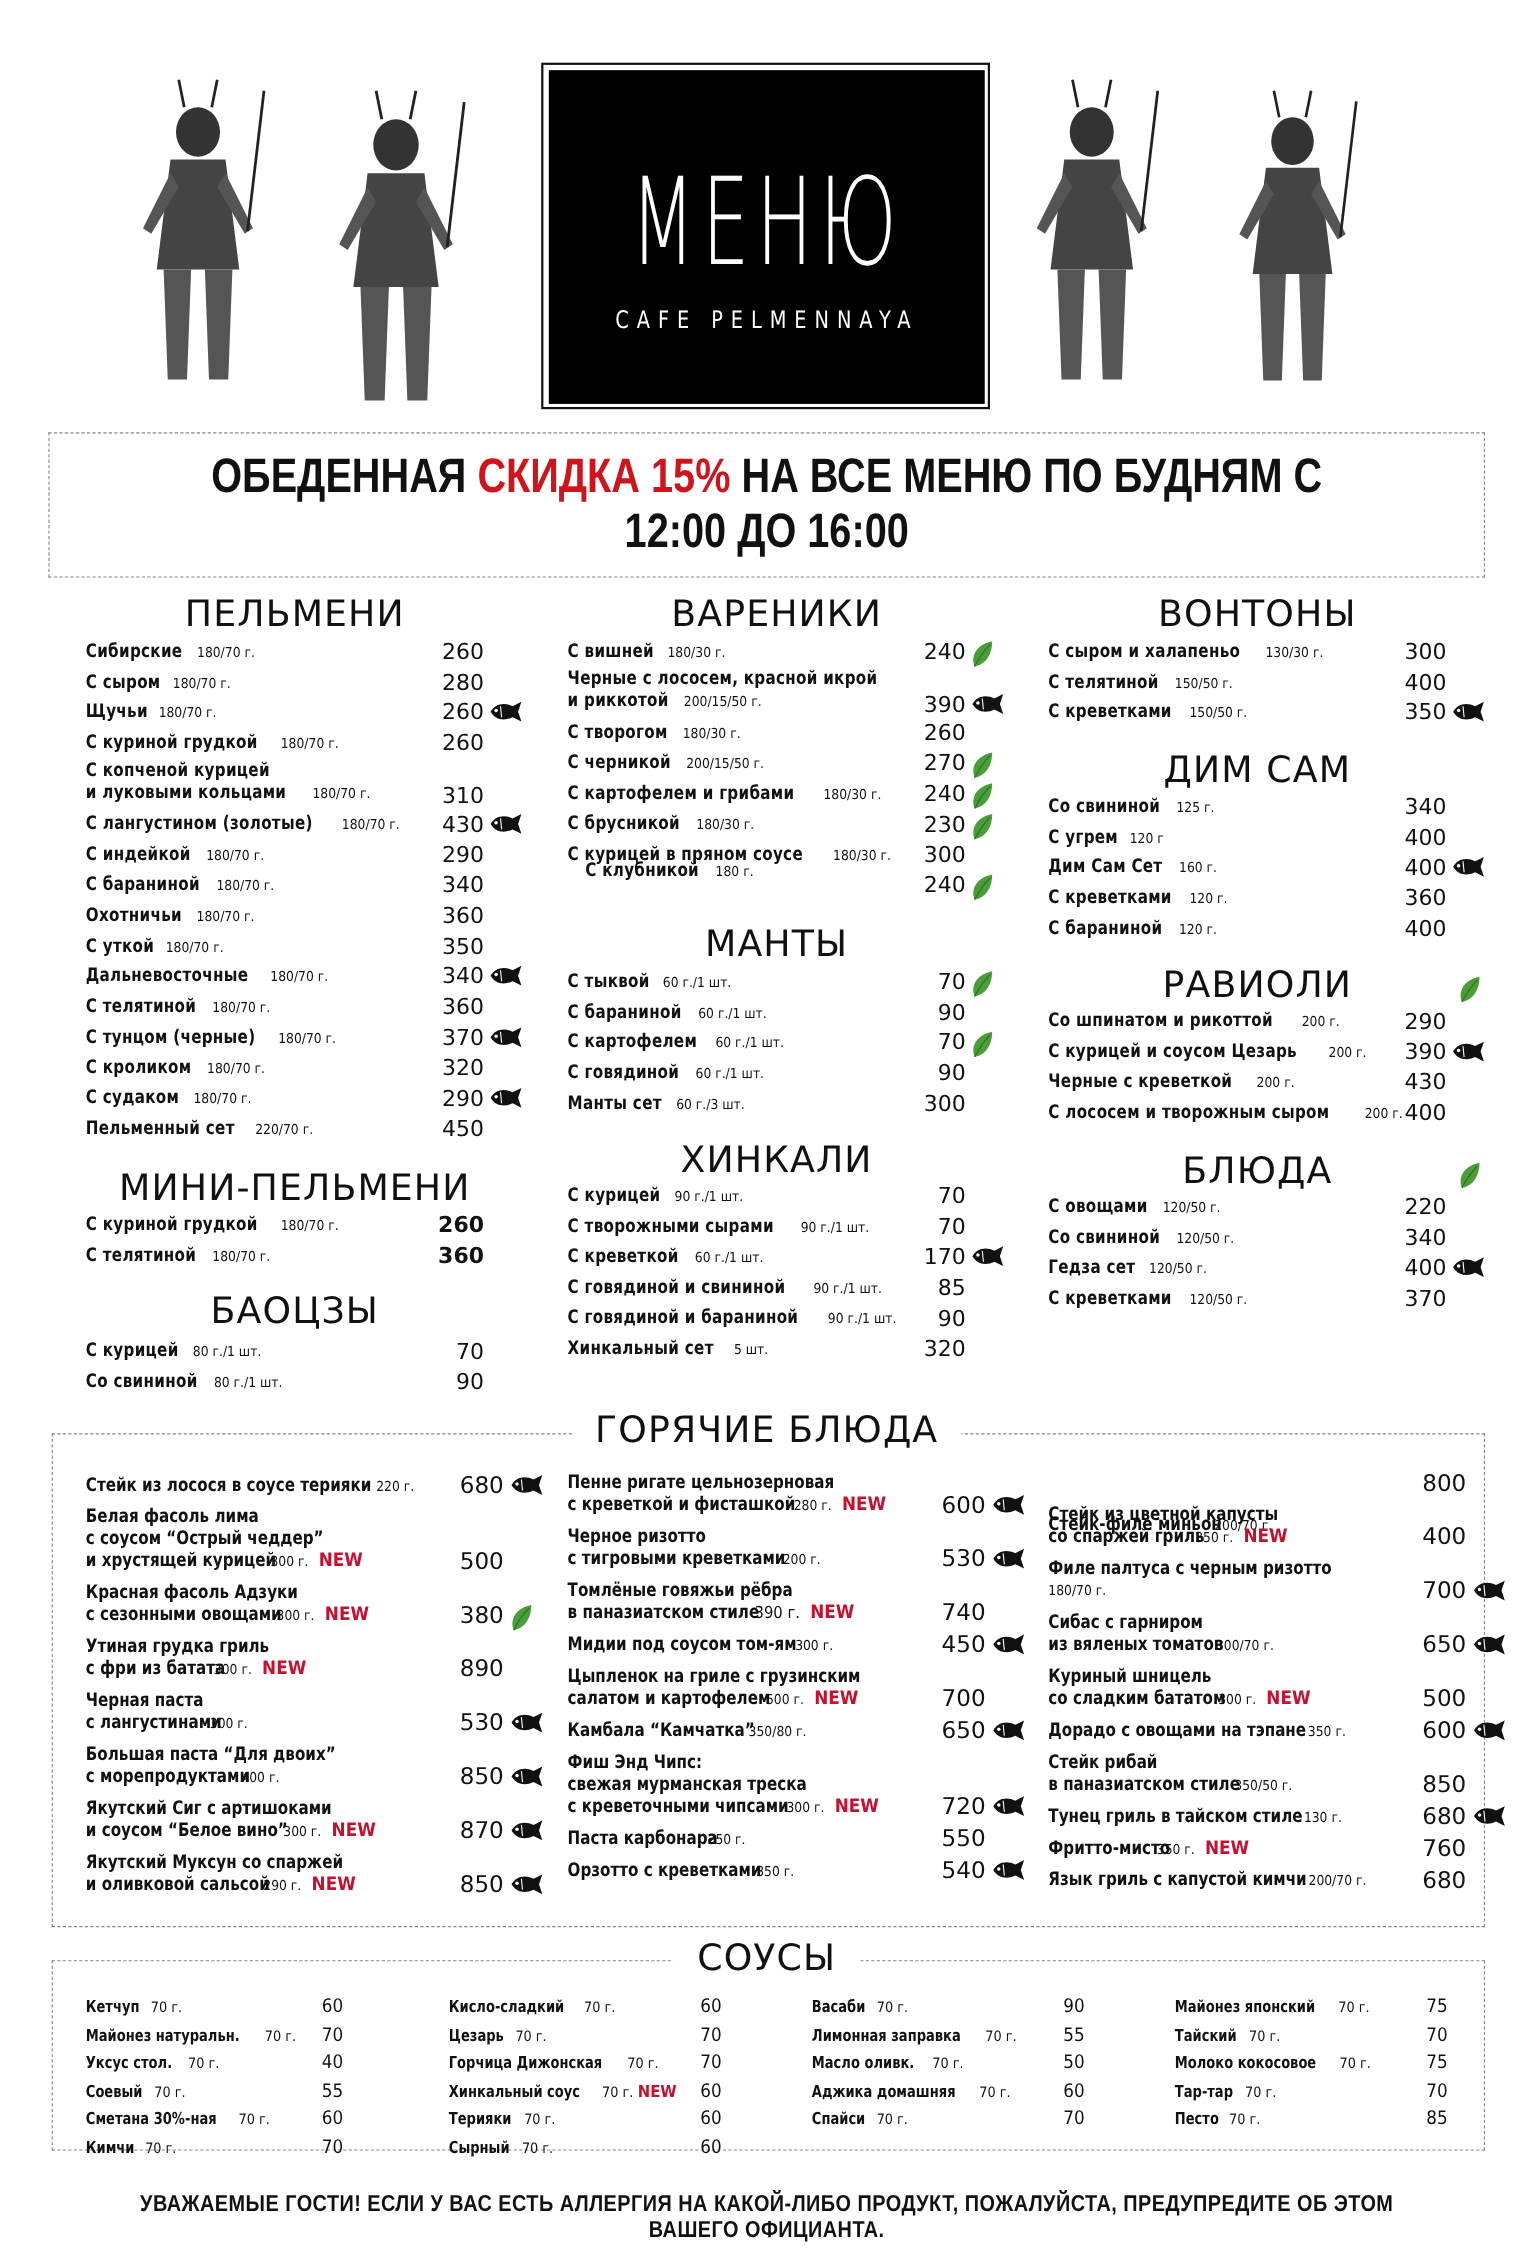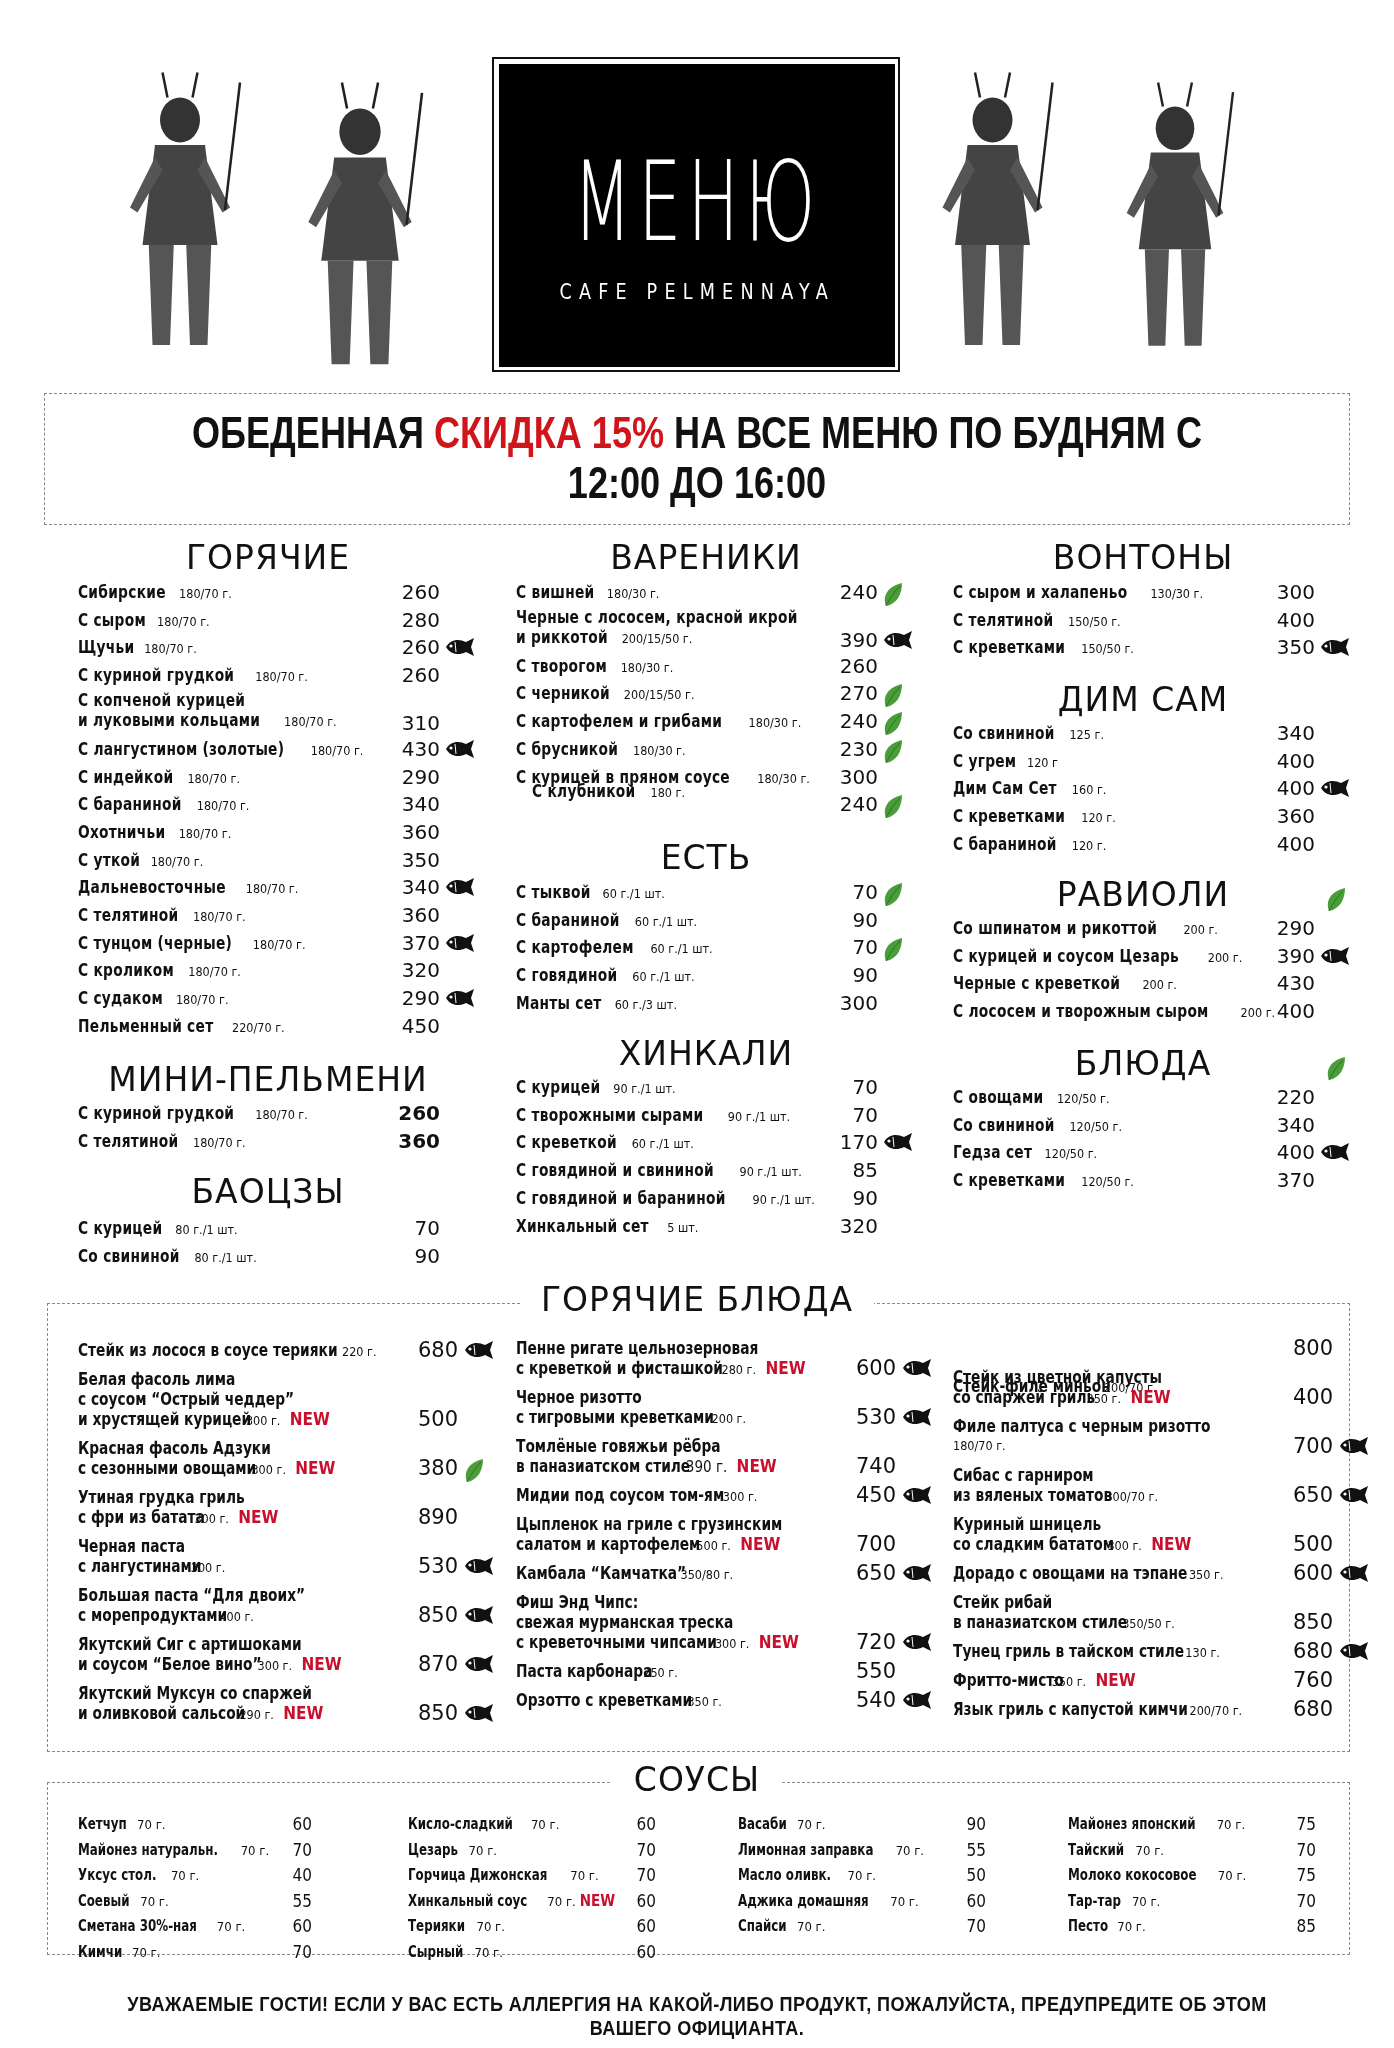--- a/index.html
+++ b/index.html
@@ -89,21 +89,21 @@
     <div class="logo-title">МЕНЮ</div>
     <div class="logo-sub">CAFE PELMENNAYA</div>
   </div>
 </div>
 
 <div class="promo">
   <div class="promo-line"><span>ОБЕДЕННАЯ </span><span class="promo-red">СКИДКА 15%</span><span> НА ВСЕ МЕНЮ ПО БУДНЯМ С 12:00 ДО 16:00</span></div>
 </div>
 
 <div id="menu-root">
-    <div class="sec-title" style="left:58px;top:538px;width:420px">ГОРЯЧИЕ</div>
+    <div class="sec-title" style="left:58px;top:538px;width:420px">ПЕЛЬМЕНИ</div>
     <div class="row" style="left:78px;top:579px;"><span class="nm">Сибирские</span><span class="wt"> 180/70 г.</span></div>
     <div class="price" style="left:380px;top:579px;line-height:26px">260</div>
     <div class="row" style="left:78px;top:606.7px;"><span class="nm">С сыром</span><span class="wt"> 180/70 г.</span></div>
     <div class="price" style="left:380px;top:606.7px;line-height:26px">280</div>
     <div class="row" style="left:78px;top:634.4000000000001px;"><span class="nm">Щучьи</span><span class="wt"> 180/70 г.</span></div>
     <div class="price" style="left:380px;top:634.4000000000001px;line-height:26px">260</div>
     <svg class="icon-fish" style="left:444px;top:637.4000000000001px">
       <use href="#fish"></use>
     </svg>
     <div class="row" style="left:78px;top:662.1000000000001px;"><span class="nm">С куриной грудкой</span><span class="wt"> 180/70 г.</span></div>
@@ -188,21 +188,21 @@
     <svg class="icon-leaf" style="left:882px;top:738.8000000000002px">
       <use href="#leaf"></use>
     </svg>
     <div class="row" style="left:516px;top:763.5000000000002px;"><span class="nm">С курицей в пряном соусе</span><span class="wt"> 180/30 г.</span></div>
     <div class="price" style="left:818px;top:763.5000000000002px;line-height:26px">300</div>
     <div class="row" style="left:516px;top:778px;margin-left:16px;"><span class="nm">С клубникой</span><span class="wt"> 180 г.</span></div>
     <div class="price" style="left:818px;top:791.2000000000003px;line-height:26px">240</div>
     <svg class="icon-leaf" style="left:882px;top:794.2000000000003px">
       <use href="#leaf"></use>
     </svg>
-    <div class="sec-title" style="left:496px;top:838px;width:420px">ЕСТЬ</div>
+    <div class="sec-title" style="left:496px;top:838px;width:420px">МАНТЫ</div>
     <div class="row" style="left:516px;top:879px;"><span class="nm">С тыквой</span><span class="wt"> 60 г./1 шт.</span></div>
     <div class="price" style="left:818px;top:879px;line-height:26px">70</div>
     <svg class="icon-leaf" style="left:882px;top:882px">
       <use href="#leaf"></use>
     </svg>
     <div class="row" style="left:516px;top:906.7px;"><span class="nm">С бараниной</span><span class="wt"> 60 г./1 шт.</span></div>
     <div class="price" style="left:818px;top:906.7px;line-height:26px">90</div>
     <div class="row" style="left:516px;top:934.4000000000001px;"><span class="nm">С картофелем</span><span class="wt"> 60 г./1 шт.</span></div>
     <div class="price" style="left:818px;top:934.4000000000001px;line-height:26px">70</div>
     <svg class="icon-leaf" style="left:882px;top:937.4000000000001px">

